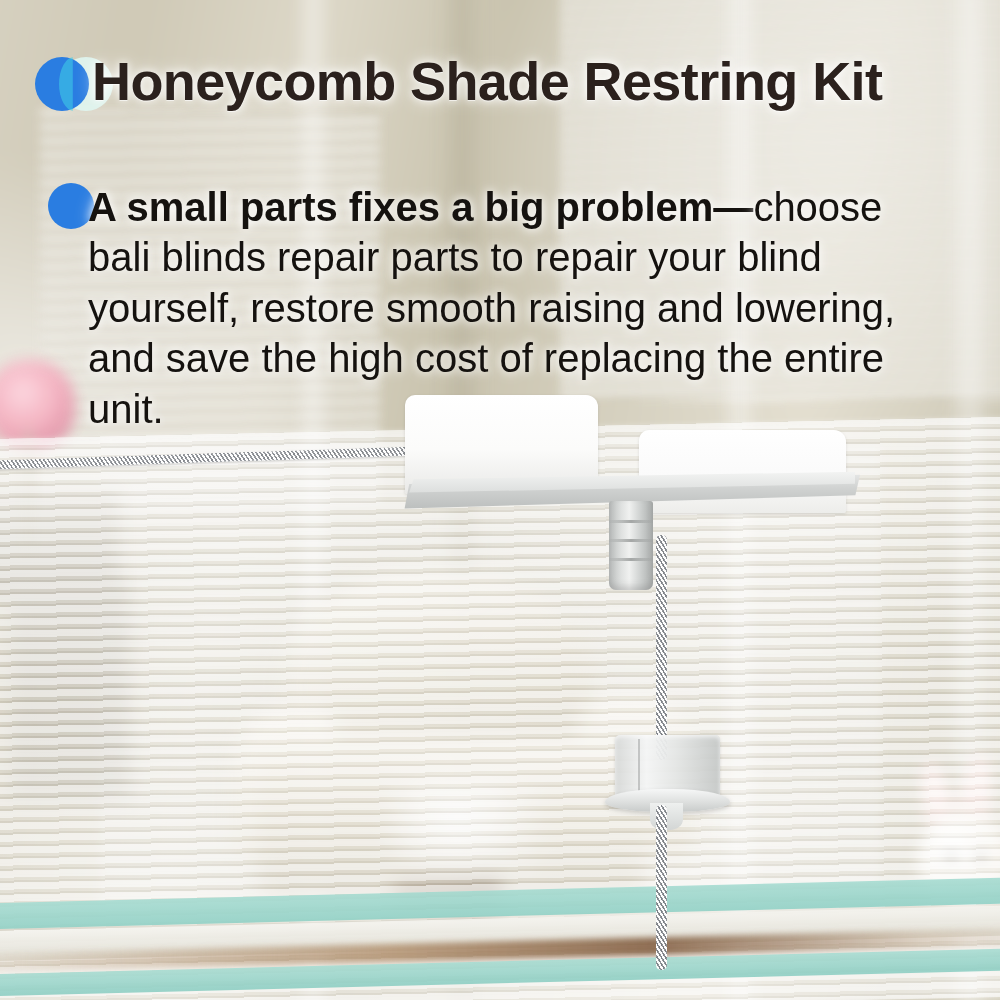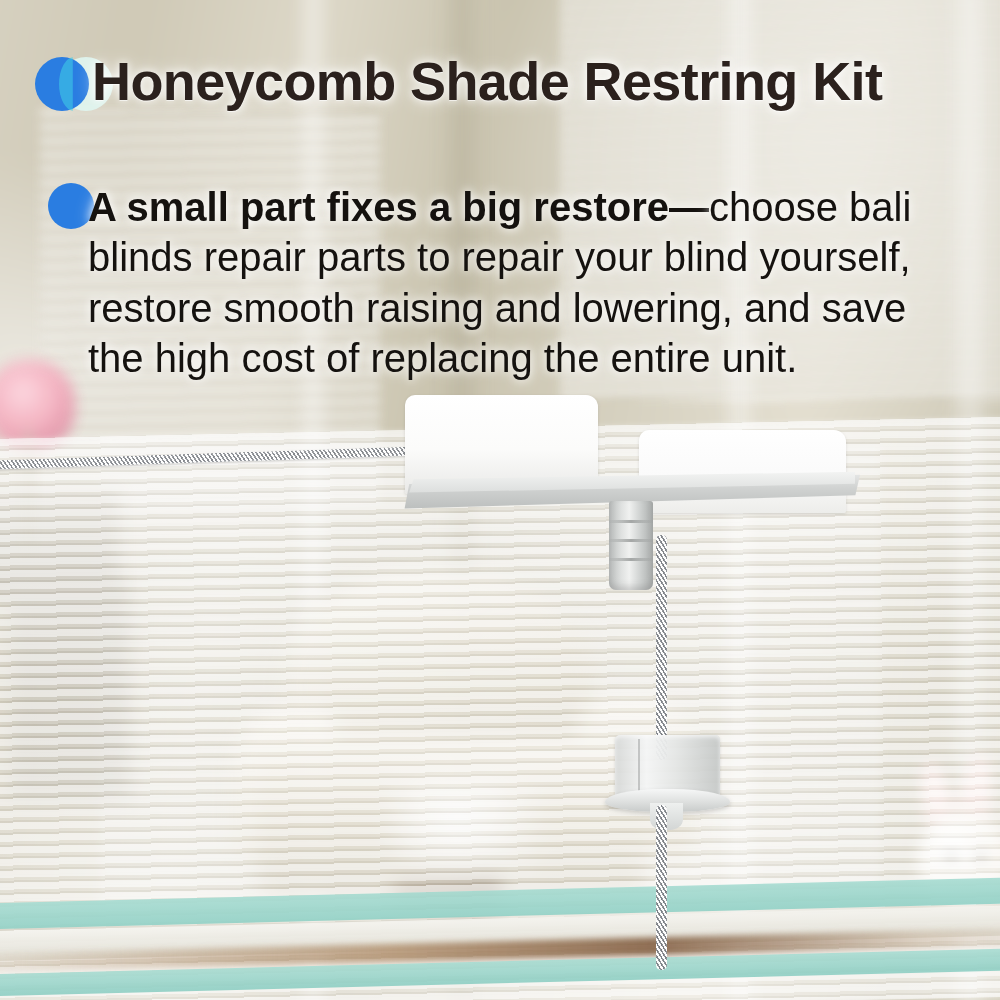--- a/index.html
+++ b/index.html
@@ -347,16 +347,16 @@
   <div class="logo">
     <div class="logo-c mint"></div>
     <div class="logo-c blue"></div>
     <div class="logo-c mix"></div>
   </div>
 
   <div class="title">Honeycomb Shade Restring Kit</div>
 
   <div class="bullet-dot"></div>
   <div class="body">
-    <b>A small part fixes a big restore—</b><span>choose bali blinds repair parts to repair your blind yourself, restore smooth raising and lowering, and save the high cost of replacing the entire unit.</span>
+    <b>A small parts fixes a big problem—</b><span>choose bali blinds repair parts to repair your blind yourself, restore smooth raising and lowering, and save the high cost of replacing the entire unit.</span>
   </div>
 
 </div>
 
 </body></html>

